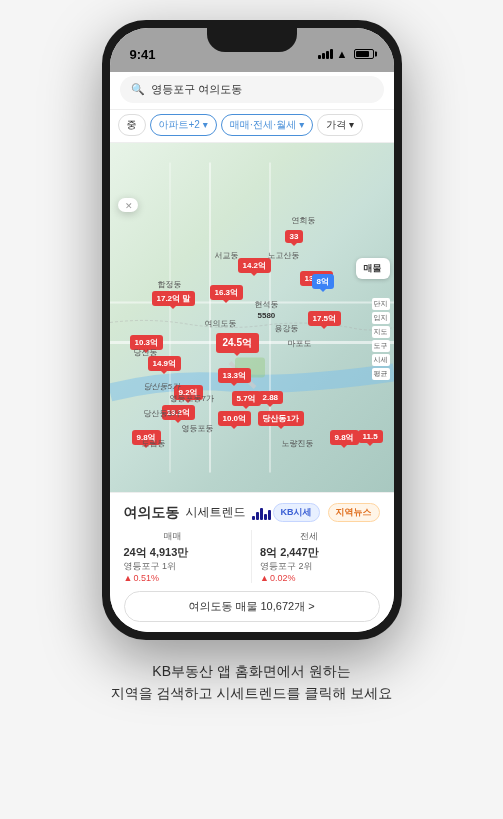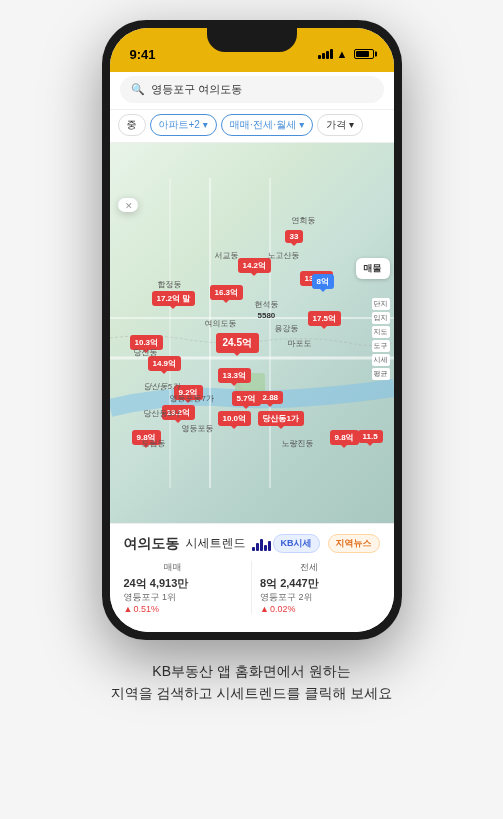--- a/index.html
+++ b/index.html
@@ -49,21 +49,21 @@
       transform: translateX(-50%);
       width: 90px;
       height: 24px;
       background: #1a1a1a;
       border-radius: 0 0 18px 18px;
       z-index: 100;
     }
     
     .status-bar {
       height: 44px;
-      background: #eab308;
+      background: #a3a3a3;
       display: flex;
       align-items: center;
       justify-content: space-between;
       padding: 0 20px;
       padding-top: 8px;
       position: relative;
       z-index: 10;
     }
     .status-time {
       font-size: 13px;
@@ -522,20 +522,21 @@
             <div class="stat-type">전세</div>
             <div class="stat-value">8억 2,447만</div>
             <div class="stat-rank">영등포구 2위</div>
             <div class="stat-change">
               <span>▲</span>
                 <span>0.02%</span>
             </div>
           </div>
         </div>
 
+        <div class="listing-btn">여의도동 매물 10,672개 &gt;</div>
       </div>
     </div>
   </div>
 
   <div class="bottom-text">
     <div>KB부동산 앱 홈화면에서 원하는</div>
     <div>지역을 검색하고 시세트렌드를 클릭해 보세요</div>
   </div>
 </div>
 

